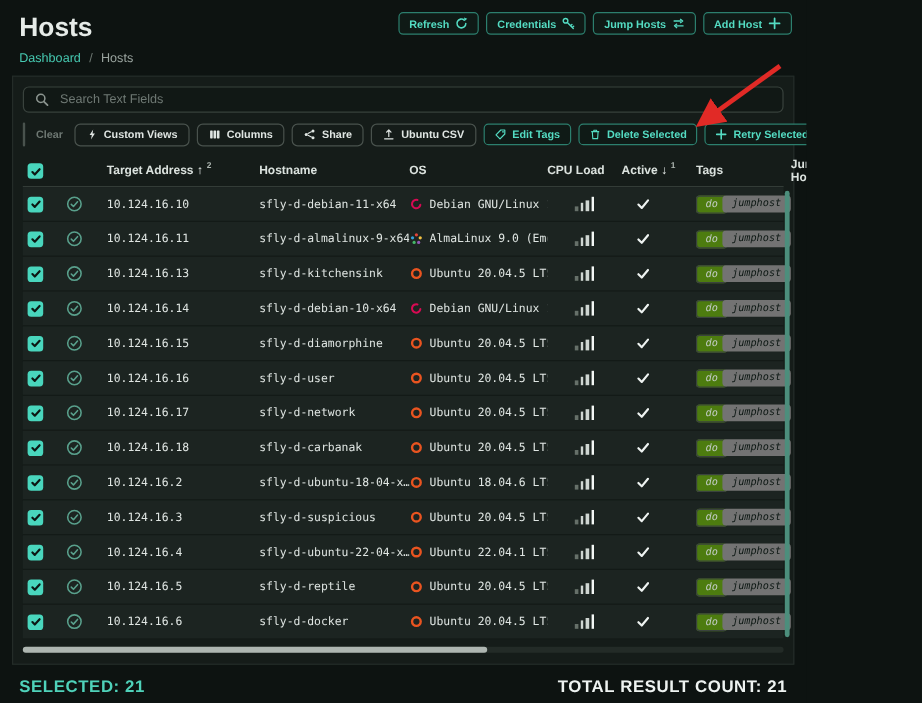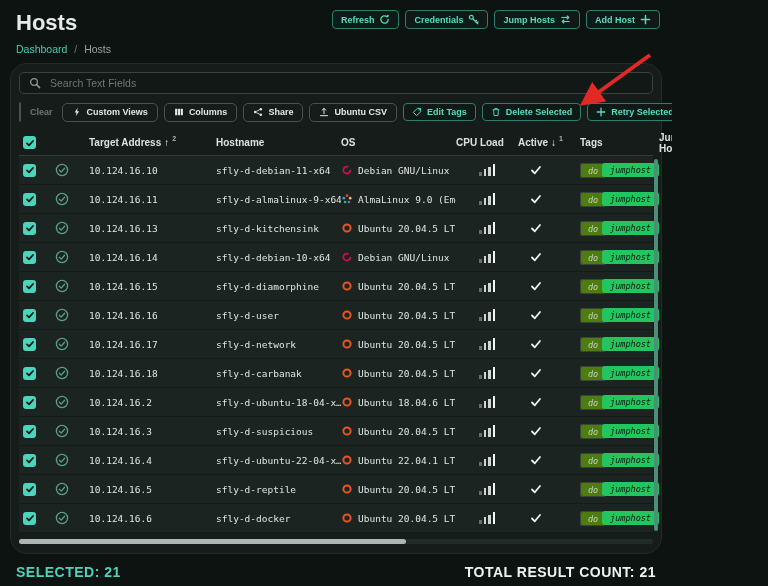--- a/index.html
+++ b/index.html
@@ -16,21 +16,21 @@
     color:#54dcc3; font-size:9px; font-weight:700; padding:3px 8px; border-radius:4px; cursor:pointer; white-space:nowrap; }
   .btn-accent svg { display:block; }
 
   .breadcrumb { padding:7px 16px 0 16px; font-size:10.5px; }
   .crumb-link { color:#46c9b1; cursor:pointer; }
   .crumb-sep { color:#6e7873; margin:0 4px; }
   .crumb-current { color:#9aa49f; }
 
   
   .card { position:relative; margin:8px 10px 0 10px; background:#151c19; border:1px solid #242c28;
-    border-radius:17px; padding:8px 8px 9px 8px; }
+    border-radius:0; padding:8px 8px 9px 8px; }
 
   .searchbox { display:flex; align-items:center; gap:7px; height:22px; background:#111815;
     border:1px solid #39423d; border-radius:5px; padding:0 9px; }
   .searchbox input { flex:1; background:transparent; border:0; outline:none; color:#dfe5e2;
     font-size:10.5px; font-family:"Liberation Sans", sans-serif; }
   .searchbox input::placeholder { color:#6f7974; }
 
   .toolbar { display:flex; align-items:center; gap:6px; margin-top:8px; }
   .seg { display:flex; border:1px solid #49524d; border-radius:4px; overflow:hidden; }
   .seg .segbtn { display:inline-flex; align-items:center; gap:0; background:transparent; border:0;
@@ -66,21 +66,21 @@
   .bars i { display:block; width:2.5px; background:#cfd6d2; }
   .bars i:nth-child(1){ height:4px; background:#667069; }
   .bars i:nth-child(2){ height:7px; }
   .bars i:nth-child(3){ height:9px; }
   .bars i:nth-child(4){ height:12px; background:#f3f7f5; }
   .c-active { display:flex; padding-left:12px; }
   .tag { font-family:"DejaVu Sans Mono", monospace; font-style:italic; font-size:8.5px; color:#c4cdc8;
     background:#4d7c0f; border:1px solid #3a433e; border-radius:3px; padding:1.5px 7px; cursor:pointer; }
   .c-jump { display:flex; justify-content:flex-end; padding-right:14px; }
   .jump-badge { font-family:"DejaVu Sans Mono", monospace; font-style:italic; font-size:8.5px; color:#0c1713;
-    background:#22c55e; border-radius:3px; padding:2px 8px; cursor:pointer; }
+    background:#737373; border-radius:3px; padding:2px 8px; cursor:pointer; }
 
   .vscroll { position:absolute; right:3px; top:95px; width:4px; height:372px; background:#4c8e7c; border-radius:2px; cursor:pointer; }
   .hscroll-track { position:relative; margin-top:6px; height:5px; background:#232b27; border-radius:3px; }
   .hscroll-thumb { position:absolute; left:0; top:0; height:5px; width:61%; background:#aeb6b1; border-radius:3px; cursor:pointer; }
 
   
   .statusbar { margin-top:auto; display:flex; justify-content:space-between; align-items:center;
     padding:10px 16px 12px 16px; font-size:14px; font-weight:700; letter-spacing:0.5px; }
   .sel-count { color:#4fd2ba; }
   .total-count { color:#eef3f1; }

